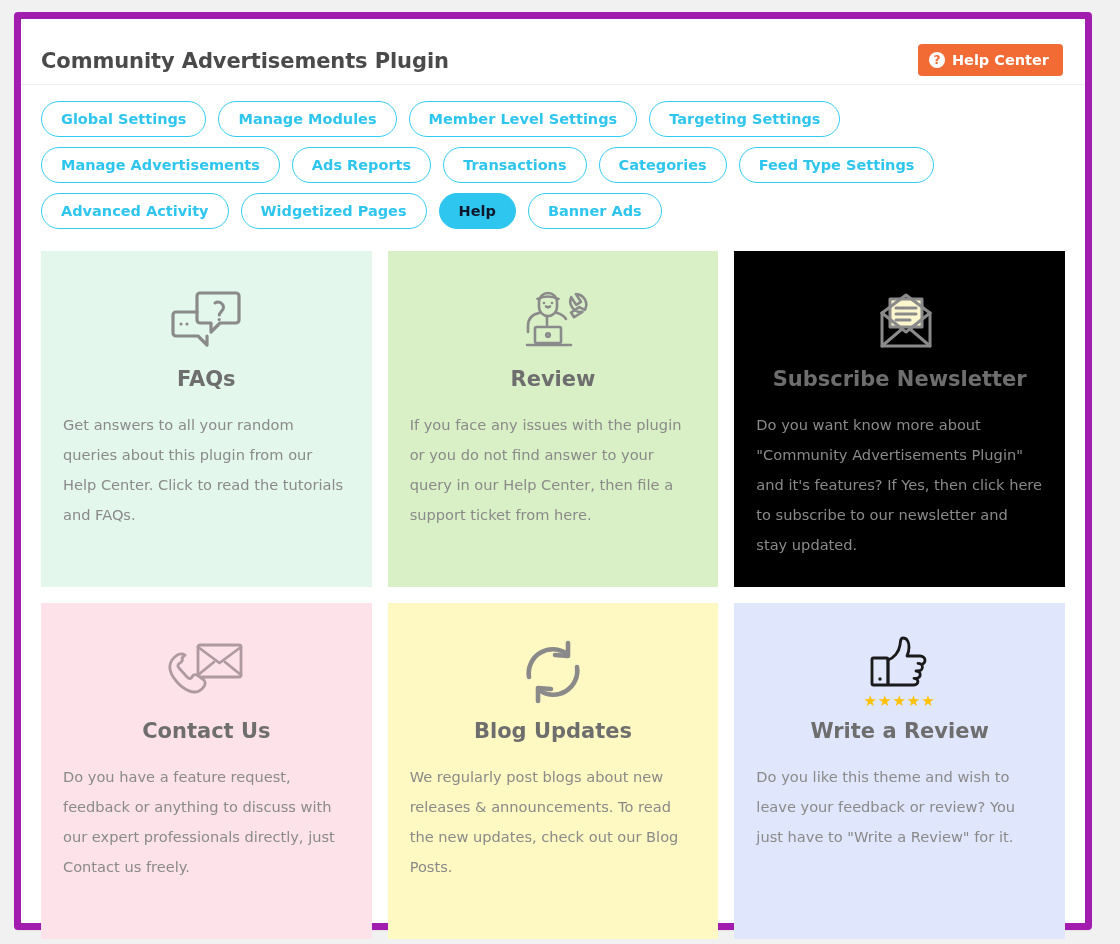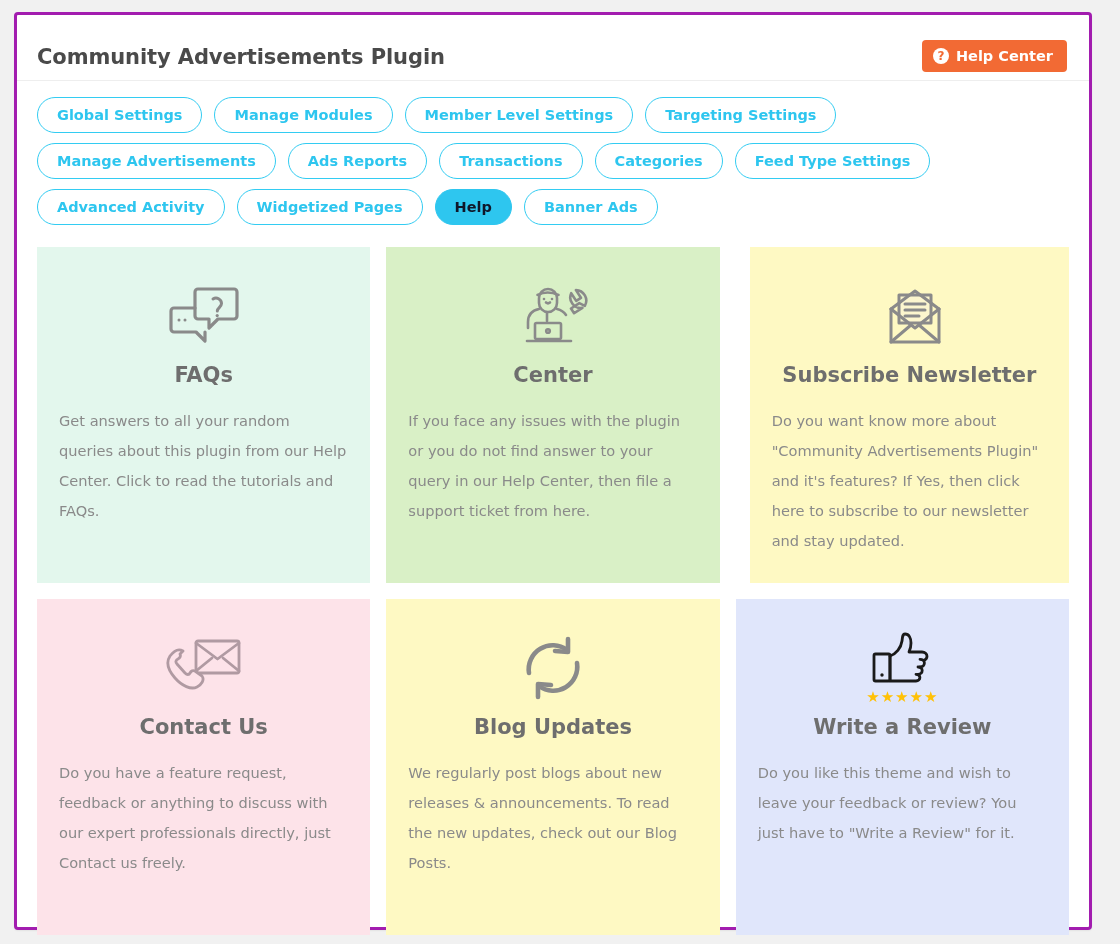--- a/index.html
+++ b/index.html
@@ -16,21 +16,21 @@
     position: relative;
     overflow: hidden;
   }
   .panel {
     position: absolute;
     left: 14px;
     top: 12px;
     width: 1078px;
     height: 918px;
     background: #ffffff;
-    border: 3px solid #a21caf;
+    border: 7px solid #a21caf;
     border-radius: 4px;
     box-shadow: 0 1px 2px rgba(0,0,0,0.06);
   }
   .panel-header {
     position: relative;
     height: 66px;
     padding: 0 20px;
     border-bottom: 1px solid #eeeeee;
     margin: 0 0 0 0;
   }
@@ -207,25 +207,25 @@
             <path d="M29 20.5 q2 1.6 4 0"></path>
             <path d="M22 27 c-7 1.5 -11 6 -11 13 v6"></path>
             <path d="M40 27 c4 1 7 3 9 6"></path>
             <path d="M30 31 v8"></path>
             <rect x="18" y="41" width="26" height="16" rx="1.5"></rect>
             <circle cx="31" cy="49" r="1.8"></circle>
             <path d="M10 59 h44"></path>
             <path d="M60 14 l-7 7 4 4 7 -7 a10.5 10.5 0 0 1 -14 -12 l6.5 6.5 4 -4 -6.5 -6.5 a10.5 10.5 0 0 1 12 13.5 z" transform="translate(2,6) rotate(12 55 16)"></path>
           </svg>
         </div>
-        <div class="card-title">Center</div>
+        <div class="card-title">Review</div>
         <div class="card-text">If you face any issues with the plugin or you do not find answer to your query in our Help Center, then file a support ticket from here.</div>
       </div>
 
-      <div class="card" style="background: #fef9c3; margin-left: 14px;">
+      <div class="card" style="background: #000000;">
         <div class="card-icon">
           <svg width="80" height="62" viewBox="0 0 80 62" fill="none" stroke="#8a8a8a" stroke-width="3" stroke-linejoin="round" stroke-linecap="round">
             <path d="M22 24 v33 h48 v-33"></path>
             <path d="M30 10 h32 v28 h-32 z" fill="#fcf6ce"></path>
             <path d="M36 19 h20 M36 25 h20 M36 31 h14"></path>
             <path d="M22 24 l24 -18 l24 18"></path>
             <path d="M22 24 l24 19 l24 -19"></path>
             <path d="M22 57 l20 -17 M70 57 l-20 -17"></path>
           </svg>
         </div>

